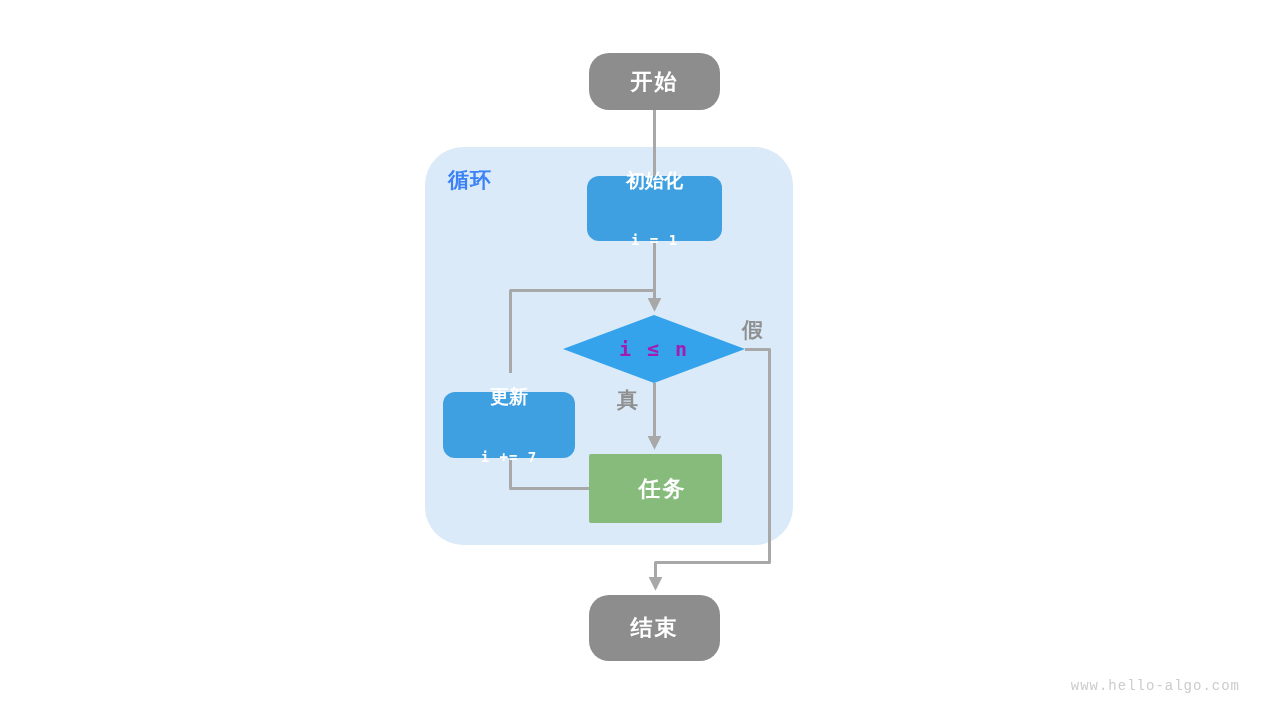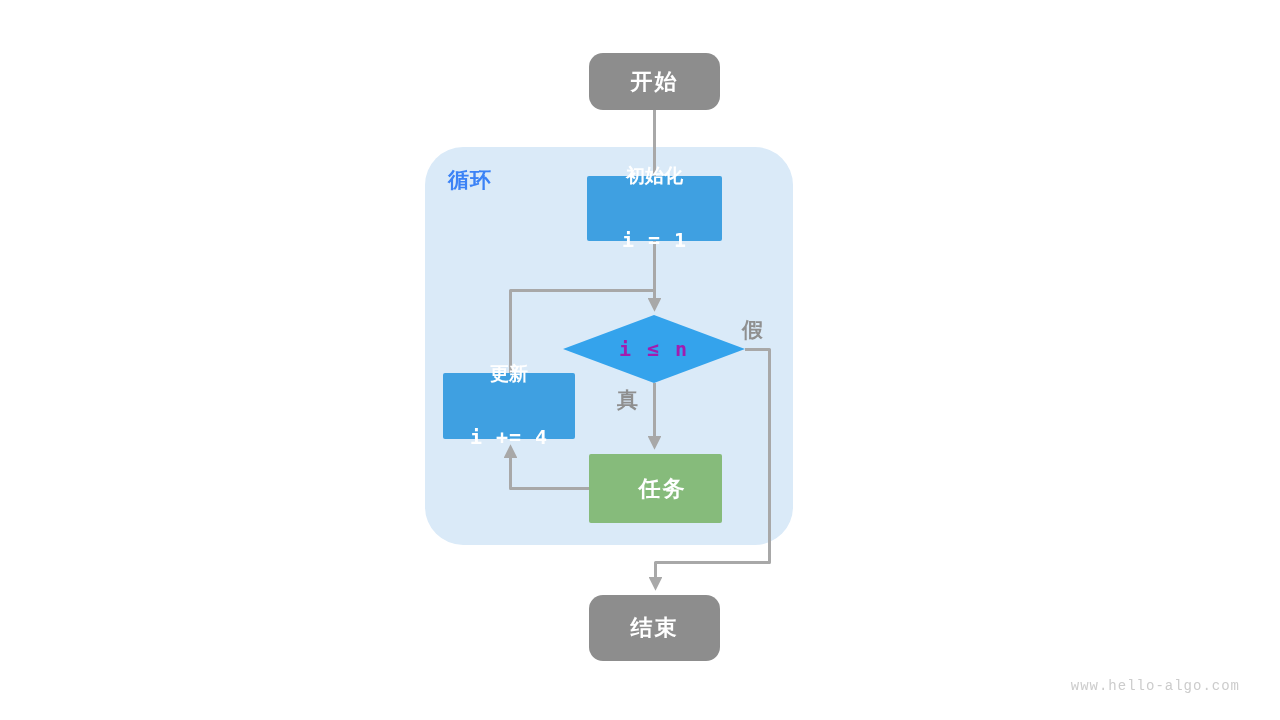--- a/index.html
+++ b/index.html
@@ -46,50 +46,50 @@
     display: flex;
     flex-direction: column;
     align-items: center;
     justify-content: center;
     color: #ffffff;
     text-align: center;
     box-sizing: border-box;
   }
   .terminal {
     background: #8d8d8d;
-    border-radius: 14px;
+    border-radius: 20px;
     font-size: 22px;
     font-weight: bold;
     letter-spacing: 2px;
   }
   .process {
     background: #3fa0e1;
-    border-radius: 2px;
+    border-radius: 12px;
     font-size: 19px;
     font-weight: bold;
     line-height: 1.45;
     gap: 36px;
   }
   .task {
     background: #86bb7b;
     border-radius: 2px;
     font-size: 22px;
     font-weight: bold;
     letter-spacing: 2px;
     padding-left: 14px;
   }
   .code {
     font-family: "DejaVu Sans Mono", monospace;
-    font-size: 20px;
+    font-size: 14px;
     font-weight: bold;
     letter-spacing: 1px;
   }
   .node-start { left: 589px; top: 53px;  width: 131px; height: 57px; }
   .node-init  { left: 587px; top: 176px; width: 135px; height: 65px; }
-  .node-update{ left: 443px; top: 373px; width: 132px; height: 66px; }
+  .node-update{ left: 443px; top: 392px; width: 132px; height: 66px; }
   .node-task  { left: 589px; top: 454px; width: 133px; height: 69px; }
   .node-end   { left: 589px; top: 595px; width: 131px; height: 66px; }
 
   
   .cond-text {
     left: 563px; top: 315px;
     width: 182px; height: 68px;
     display: flex;
     align-items: center;
     justify-content: center;
@@ -149,21 +149,21 @@
     <span>初始化</span>
     <span class="code">i = 1</span>
   </div>
 
   <div class="abs cond-text">
     <span>i ≤ n</span>
   </div>
 
   <div class="abs node process node-update">
     <span>更新</span>
-    <span class="code">i += 4</span>
+    <span class="code">i += 7</span>
   </div>
 
   <div class="abs node task node-task">
     <span>任务</span>
   </div>
 
   <div class="abs node terminal node-end">
     <span>结束</span>
   </div>
 

